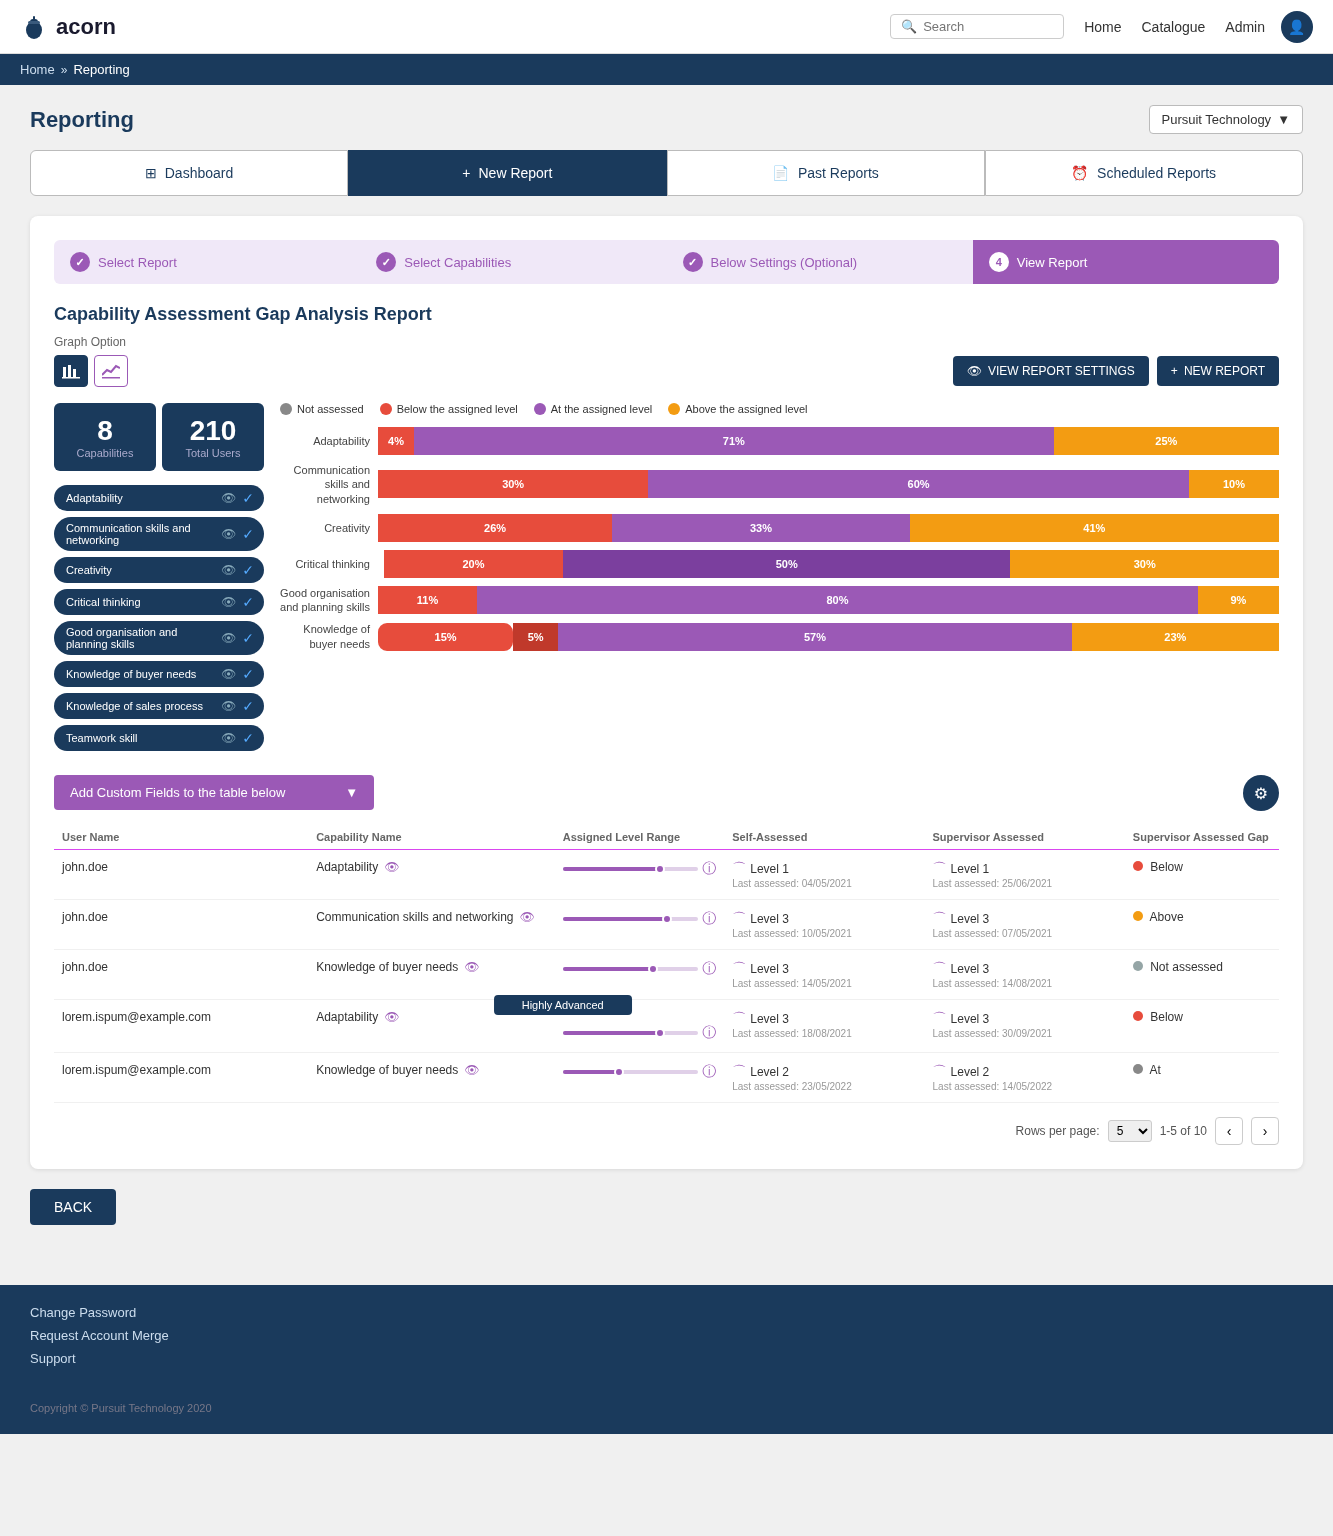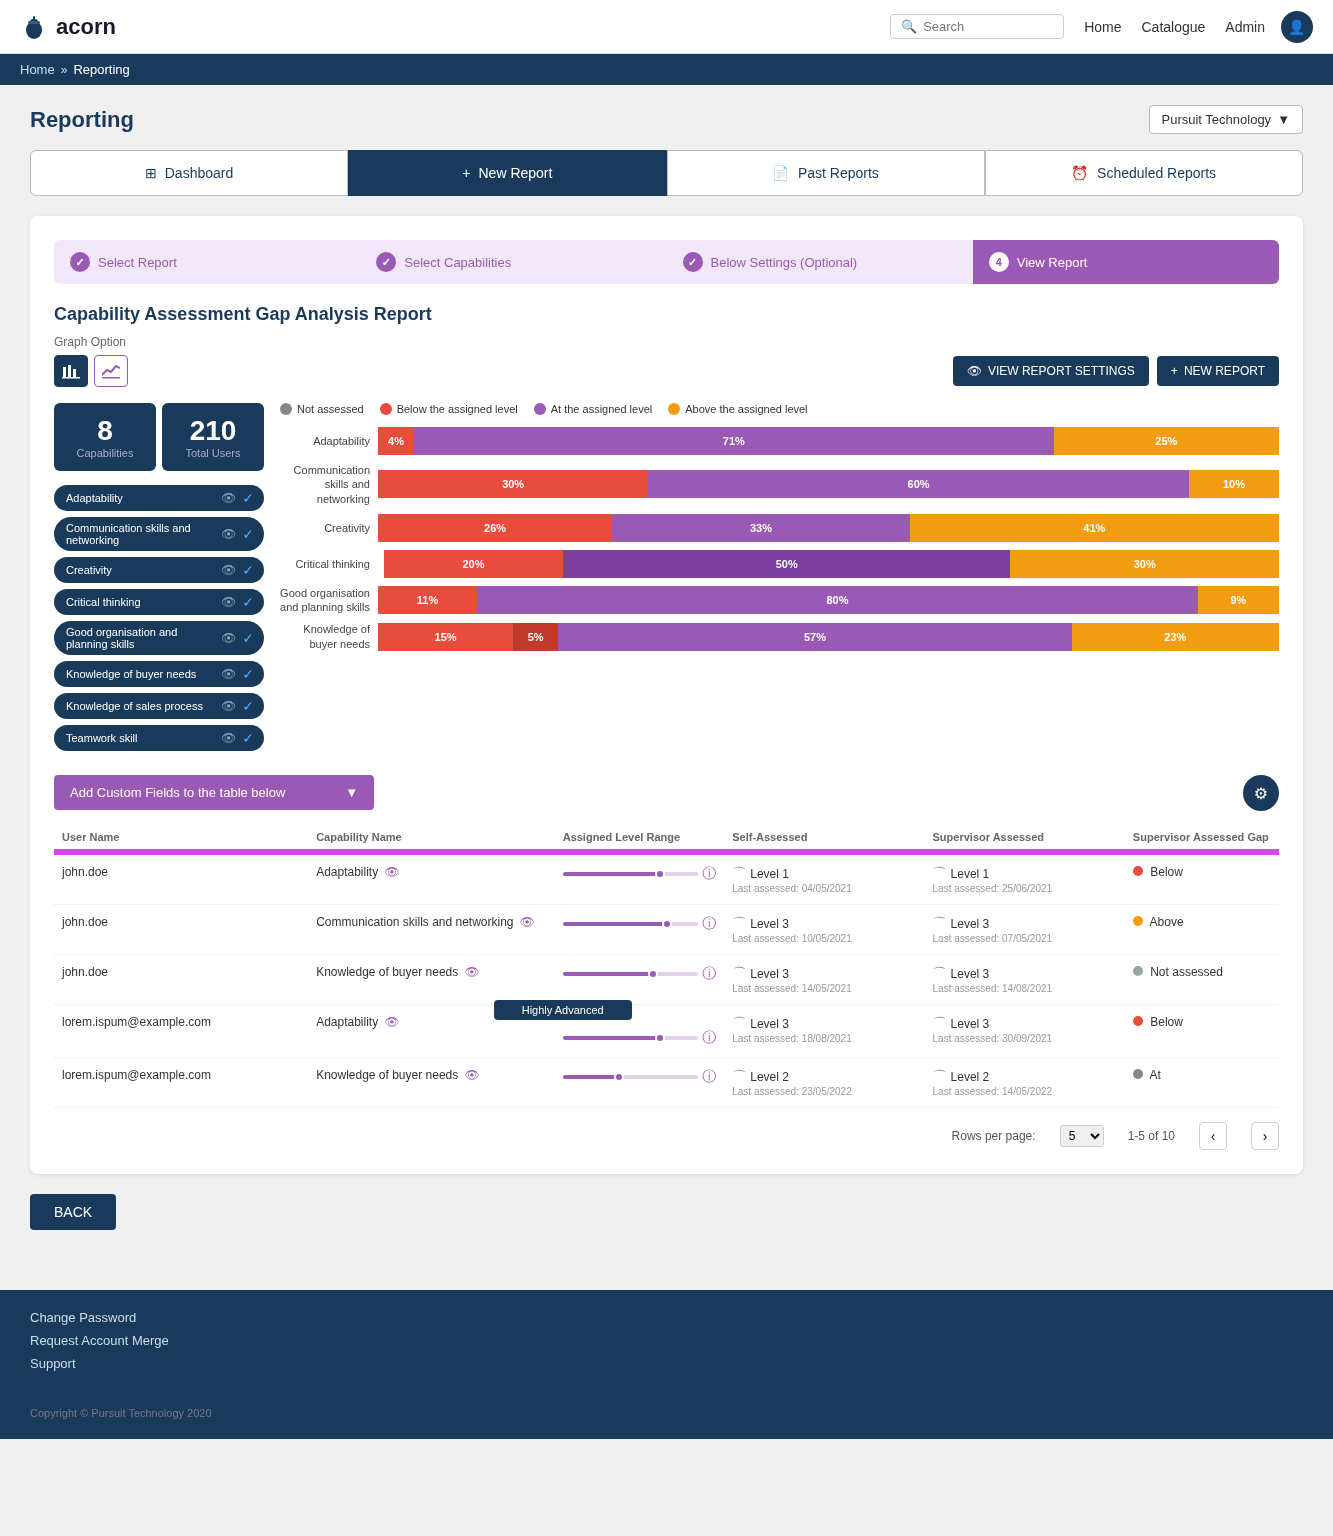--- a/index.html
+++ b/index.html
@@ -149,21 +149,21 @@
     }
     .gear-btn {
       width: 36px; height: 36px; border-radius: 50%; background: #1a3a5c; color: #fff;
       border: none; cursor: pointer; display: flex; align-items: center; justify-content: center; font-size: 16px;
     }
 
     
     .data-table { width: 100%; border-collapse: collapse; }
     .data-table th {
       font-size: 11px; color: #666; font-weight: 600; padding: 6px 8px;
-      text-align: left; border-bottom: 6px solid #d946ef;
+      text-align: left; border-bottom: 1px solid #d946ef;
     }
     .data-table td {
       font-size: 12px; padding: 10px 8px; border-bottom: 1px solid #f0f0f0; vertical-align: top;
     }
     .col-user { width: 140px; }
     .col-cap { width: 160px; }
     .col-range { width: 110px; }
     .col-self { width: 130px; }
     .col-sup { width: 130px; }
     .col-gap { width: 100px; }
@@ -181,21 +181,21 @@
 
     .level-block { }
     .level-name { font-size: 12px; font-weight: 500; color: #333; display: flex; align-items: center; gap: 4px; }
     .level-date { font-size: 10px; color: #999; }
     .level-icon { font-size: 14px; color: #9b59b6; }
 
     .status-dot { width: 10px; height: 10px; border-radius: 50%; display: inline-block; margin-right: 4px; }
 
     
     .pagination-row {
-      display: flex; align-items: center; justify-content: flex-end; gap: 24px;
+      display: flex; align-items: center; justify-content: flex-end; gap: 8px;
       margin-top: 14px; font-size: 12px; color: #555;
     }
     .rows-select { border: 1px solid #ccc; border-radius: 3px; padding: 2px 4px; font-size: 12px; }
     .page-nav-btn {
       width: 28px; height: 28px; border: 1px solid #ccc; border-radius: 4px; background: #fff;
       cursor: pointer; display: flex; align-items: center; justify-content: center; font-size: 14px;
     }
 
     
     .back-btn-row { margin-top: 20px; }
@@ -437,21 +437,21 @@
               <div class="bar-label">Good organisation and planning skills</div>
               <div class="bar-stack" style="position: relative;">
                 <div class="bar-seg" style="width: 11%; background: rgb(231, 76, 60);">11%</div>
                 <div class="bar-seg" style="width: 80%; background: rgb(155, 89, 182);">80%</div>
                 <div class="bar-seg" style="width: 9%; background: rgb(243, 156, 18);">9%</div>
               </div>
             </div>
             <div class="bar-row">
               <div class="bar-label">Knowledge of buyer needs</div>
               <div class="bar-stack" style="position: relative;">
-                <div class="bar-seg" style="width: 15%; background: rgb(231, 76, 60);">15%</div>
+                <div class="bar-seg" style="width: 15%; background: rgb(231, 76, 60); border-radius: 9px;">15%</div>
                 <div class="bar-seg" style="width: 5%; background: rgb(192, 57, 43);">5%</div>
                 <div class="bar-seg" style="width: 57%; background: rgb(155, 89, 182);">57%</div>
                 <div class="bar-seg" style="width: 23%; background: rgb(243, 156, 18);">23%</div>
               </div>
             </div>
           </div>
       </div>
     </div>
 
     <div class="table-section">

